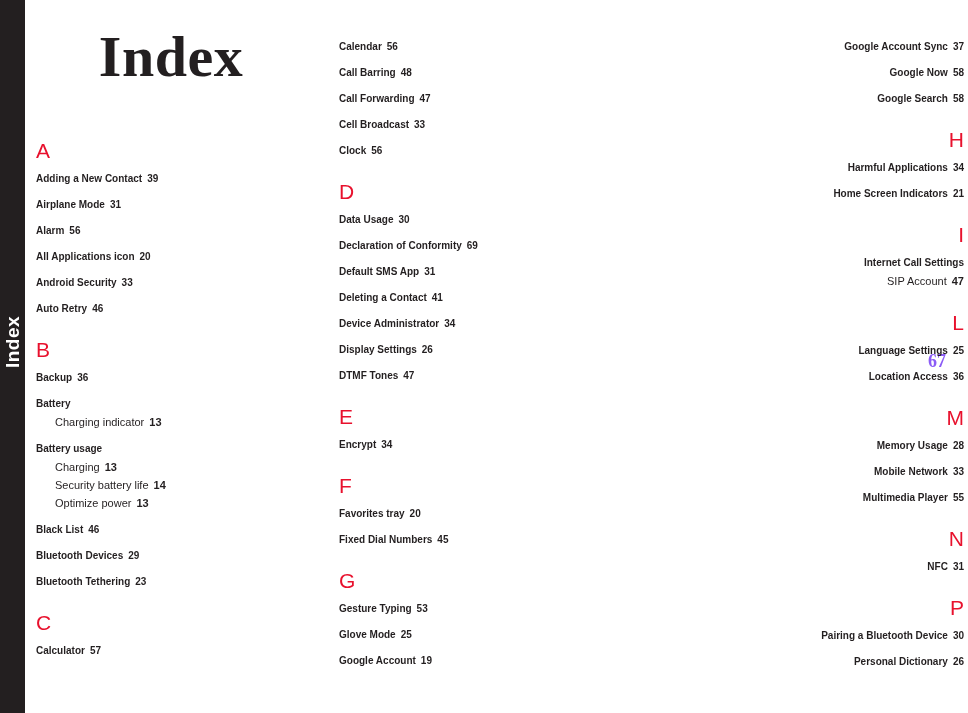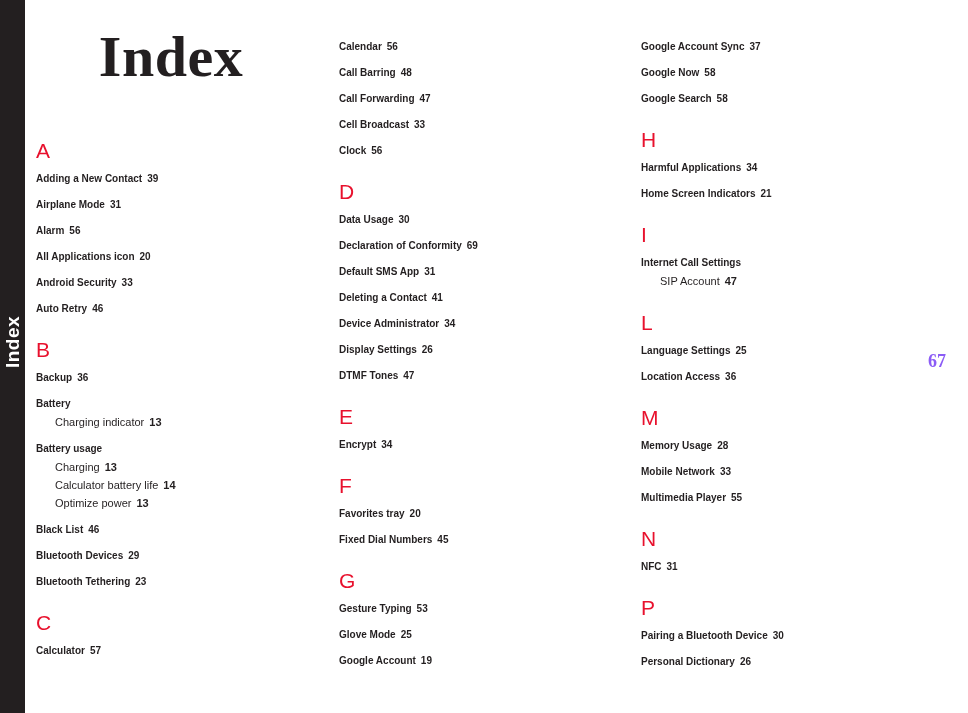--- a/index.html
+++ b/index.html
@@ -65,21 +65,21 @@
     color: #8b5cf6;
   }
 
   
   .column {
     position: absolute;
     top: 38px;
   }
   #column-1 { left: 36px;  width: 285px; }
   #column-2 { left: 339px; width: 285px; }
-  #column-3 { left: 641px; width: 290px; }
+  #column-3 { left: 674px; width: 290px; text-align: right; }
 
   #column-1 { top: 140px; }
 
   .section-letter {
     color: #e8112d;
     font-family: "Liberation Sans", sans-serif;
     font-weight: normal;
     font-size: 21px;
     line-height: 21px;
     margin-top: 22px;
@@ -144,21 +144,21 @@
     <div class="entry"><span>Auto Retry</span><span class="page-ref">46</span></div>
     <div class="section-letter">B</div>
     <div class="entry"><span>Backup</span><span class="page-ref">36</span></div>
     <div class="subgroup">
       <div class="entry has-children"><span>Battery</span></div>
       <div class="subentry"><span>Charging indicator</span><span class="page-ref">13</span></div>
     </div>
     <div class="subgroup">
       <div class="entry has-children"><span>Battery usage</span></div>
       <div class="subentry"><span>Charging</span><span class="page-ref">13</span></div>
-      <div class="subentry"><span>Calculator battery life</span><span class="page-ref">14</span></div>
+      <div class="subentry"><span>Security battery life</span><span class="page-ref">14</span></div>
       <div class="subentry"><span>Optimize power</span><span class="page-ref">13</span></div>
     </div>
     <div class="entry"><span>Black List</span><span class="page-ref">46</span></div>
     <div class="entry"><span>Bluetooth Devices</span><span class="page-ref">29</span></div>
     <div class="entry"><span>Bluetooth Tethering</span><span class="page-ref">23</span></div>
     <div class="section-letter">C</div>
     <div class="entry"><span>Calculator</span><span class="page-ref">57</span></div>
   </div>
 <div class="column" id="column-2">
     <div class="entry"><span>Calendar</span><span class="page-ref">56</span></div>

